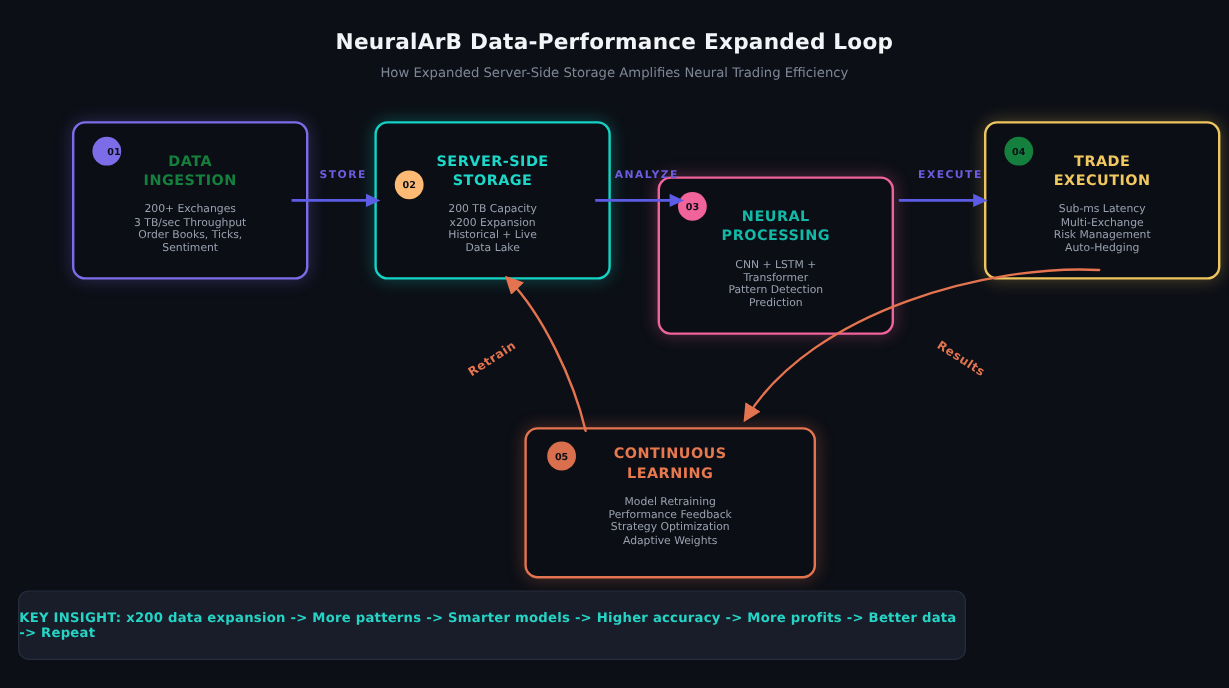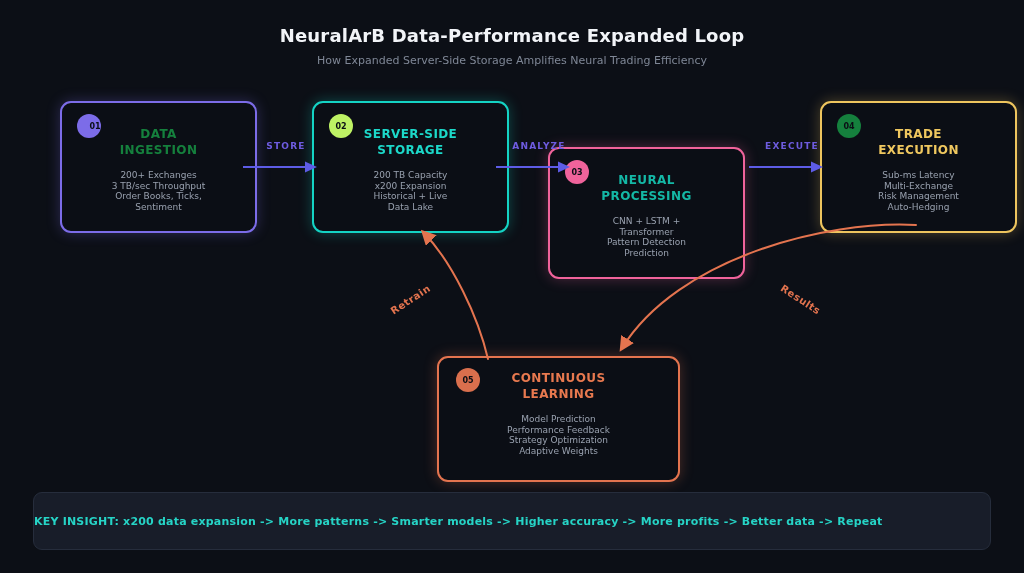--- a/index.html
+++ b/index.html
@@ -41,21 +41,21 @@
   .node .node-details {
     margin-top:12px; text-align:center; white-space:pre-line;
     font-size:9px; line-height:10.5px; color:#99a1af;
   }
 
   #node1 { left:60px;  top:101px; border-color:#7c6ce8; box-shadow:0 0 14px rgba(124,108,232,0.30); }
   #node1 .badge { background:#7c6ce8;padding-left:12px; }
   #node1 .node-title { color:#15803d; }
 
   #node2 { left:312px; top:101px; border-color:#14d3c4; box-shadow:0 0 14px rgba(20,211,196,0.30); }
-  #node2 .badge { background:#bef264; }
+  #node2 .badge { background:#fdba74;margin-top:28px; }
   #node2 .node-title { color:#1cd8c9; }
 
   #node3 { left:548px; top:101px; border-color:#f0639b; box-shadow:0 0 14px rgba(240,99,155,0.30);margin-top:46px; }
   #node3 .badge { background:#f0639b; }
   #node3 .node-title { color:#14b8a6; }
 
   #node4 { left:820px; top:101px; border-color:#eec55e; box-shadow:0 0 14px rgba(238,197,94,0.30); }
   #node4 .badge { background:#15803d; }
   #node4 .node-title { color:#f0c85f; }
 
@@ -79,23 +79,23 @@
     letter-spacing:0.5px;
   }
   #label-retrain { left:388px; top:294px; transform:rotate(-33deg); }
   #label-results { left:778px; top:294px; transform:rotate(33deg); }
 
   
   #arrow-layer { position:absolute; left:0; top:0; pointer-events:none; }
 
   
   .key-insight {
-    position:absolute; left:33px; top:492px; width:958px; height:58px;
+    position:absolute; left:15px; top:492px; width:790px; height:58px;
     background:#181d29; border:1px solid #262d3c; border-radius:9px;
-    display:flex; align-items:center; justify-content:flex-start;
+    display:flex; align-items:center; justify-content:flex-end;
   }
   .key-insight-text {
     color:#26d4c6; font-size:11px; font-weight:bold; letter-spacing:0.2px;
   }
 </style>
 </head>
 <body>
 
 <div id="canvas">
 
@@ -139,21 +139,21 @@
     <div class="node-details">Sub-ms Latency
 Multi-Exchange
 Risk Management
 Auto-Hedging</div>
   </div>
 
   <div class="node" id="node5">
     <div class="badge">05</div>
     <div class="node-title">CONTINUOUS
 LEARNING</div>
-    <div class="node-details">Model Prediction
+    <div class="node-details">Model Retraining
 Performance Feedback
 Strategy Optimization
 Adaptive Weights</div>
   </div>
 
   <div class="connector-label" id="label-store">STORE</div>
   <div class="connector-label" id="label-analyze">ANALYZE</div>
   <div class="connector-label" id="label-execute">EXECUTE</div>
 
   <div class="loop-label" id="label-retrain">Retrain</div>

